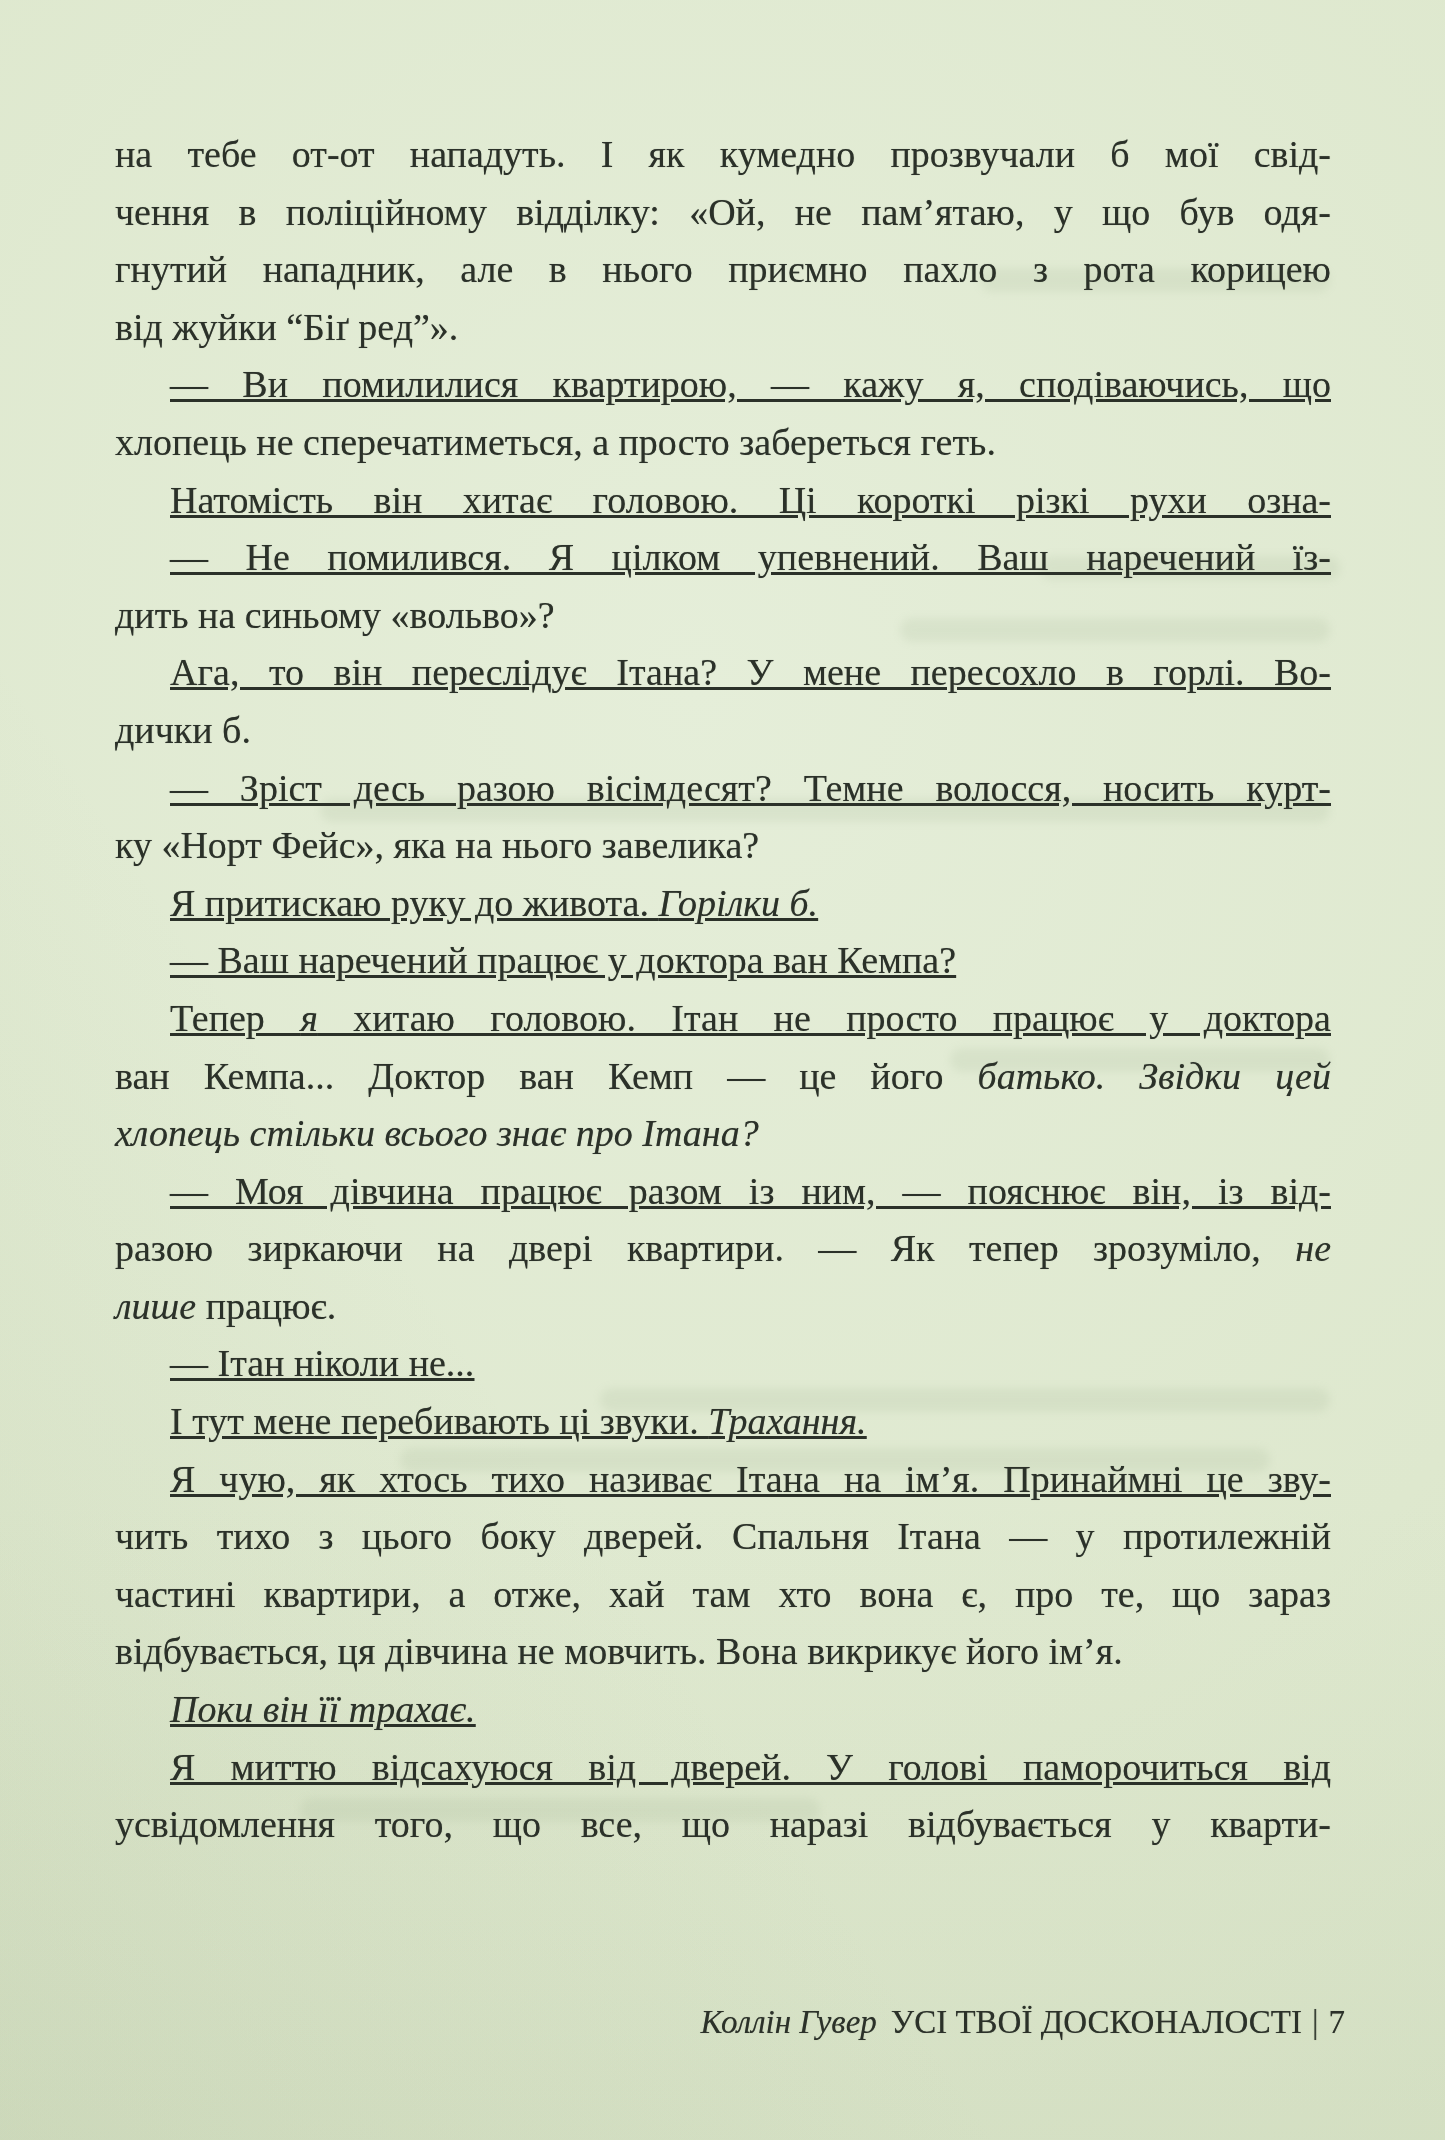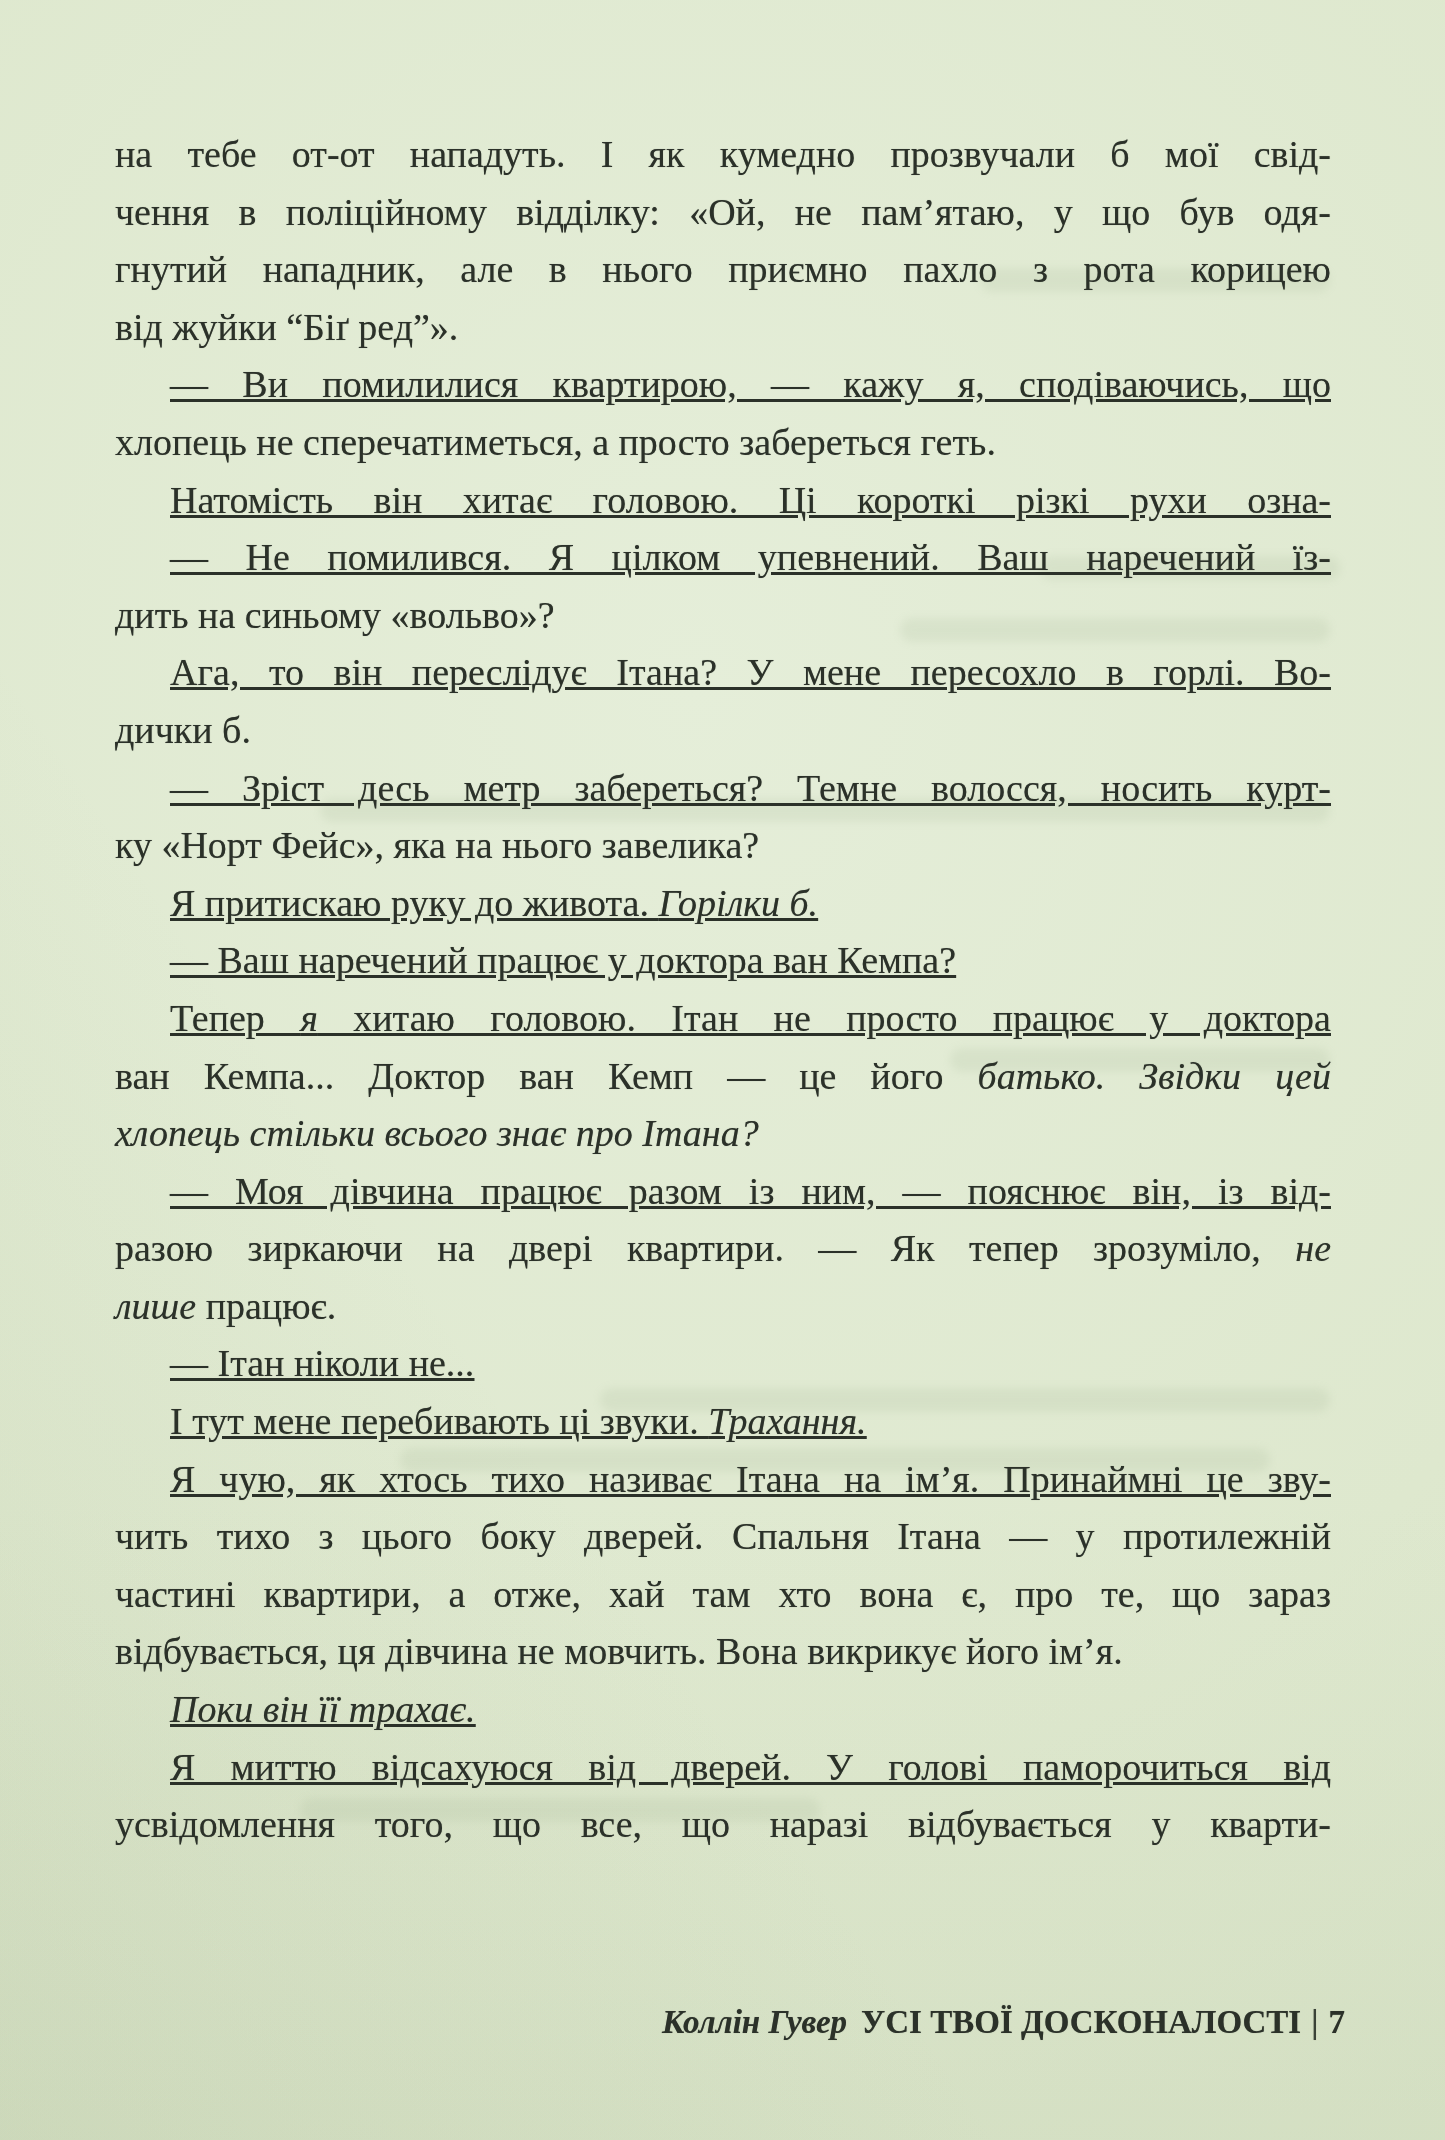--- a/index.html
+++ b/index.html
@@ -47,21 +47,20 @@
     font-style: italic;
   }
   .footer {
     position: absolute;
     top: 2002px;
     right: 100px;
     font-size: 33px;
     line-height: 40px;
     white-space: nowrap;
     text-shadow: 0 0 0.7px rgba(43,49,41,0.5);
-    font-weight: bold;
   }
   .footer .author {
     font-style: italic;
     margin-right: 14px;
   }
   .footer .sep {
     margin: 0 10px;
     color: #3a4237;
   }
   
@@ -94,21 +93,21 @@
       <div class="line"><span>чення в поліційному відділку: «Ой, не пам’ятаю, у що був одя-</span></div>
       <div class="line"><span>гнутий нападник, але в нього приємно пахло з рота корицею</span></div>
       <div class="line endp"><span>від жуйки “Біґ ред”».</span></div>
       <div class="line ind"><span>— Ви помилилися квартирою, — кажу я, сподіваючись, що</span></div>
       <div class="line endp"><span>хлопець не сперечатиметься, а просто забереться геть.</span></div>
       <div class="line ind"><span>Натомість він хитає головою. Ці короткі різкі рухи озна-</span></div>
       <div class="line ind"><span>— Не помилився. Я цілком упевнений. Ваш наречений їз-</span></div>
       <div class="line endp"><span>дить на синьому «вольво»?</span></div>
       <div class="line ind"><span>Ага, то він переслідує Ітана? У мене пересохло в горлі. Во-</span></div>
       <div class="line endp"><span>дички б.</span></div>
-      <div class="line ind"><span>— Зріст десь метр забереться? Темне волосся, носить курт-</span></div>
+      <div class="line ind"><span>— Зріст десь разою вісімдесят? Темне волосся, носить курт-</span></div>
       <div class="line endp"><span>ку «Норт Фейс», яка на нього завелика?</span></div>
       <div class="line ind endp"><span>Я притискаю руку до живота. </span><span class="it">Горілки б.</span></div>
       <div class="line ind endp"><span>— Ваш наречений працює у доктора ван Кемпа?</span></div>
       <div class="line ind"><span>Тепер </span><span class="it">я</span><span> хитаю головою. Ітан не просто працює у доктора</span></div>
       <div class="line"><span>ван Кемпа... Доктор ван Кемп — це його </span><span class="it">батько. Звідки цей</span></div>
       <div class="line endp"><span class="it">хлопець стільки всього знає про Ітана?</span></div>
       <div class="line ind"><span>— Моя дівчина працює разом із ним, — пояснює він, із від-</span></div>
       <div class="line"><span>разою зиркаючи на двері квартири. — Як тепер зрозуміло, </span><span class="it">не</span></div>
       <div class="line endp"><span class="it">лише</span><span> працює.</span></div>
       <div class="line ind endp"><span>— Ітан ніколи не...</span></div>

